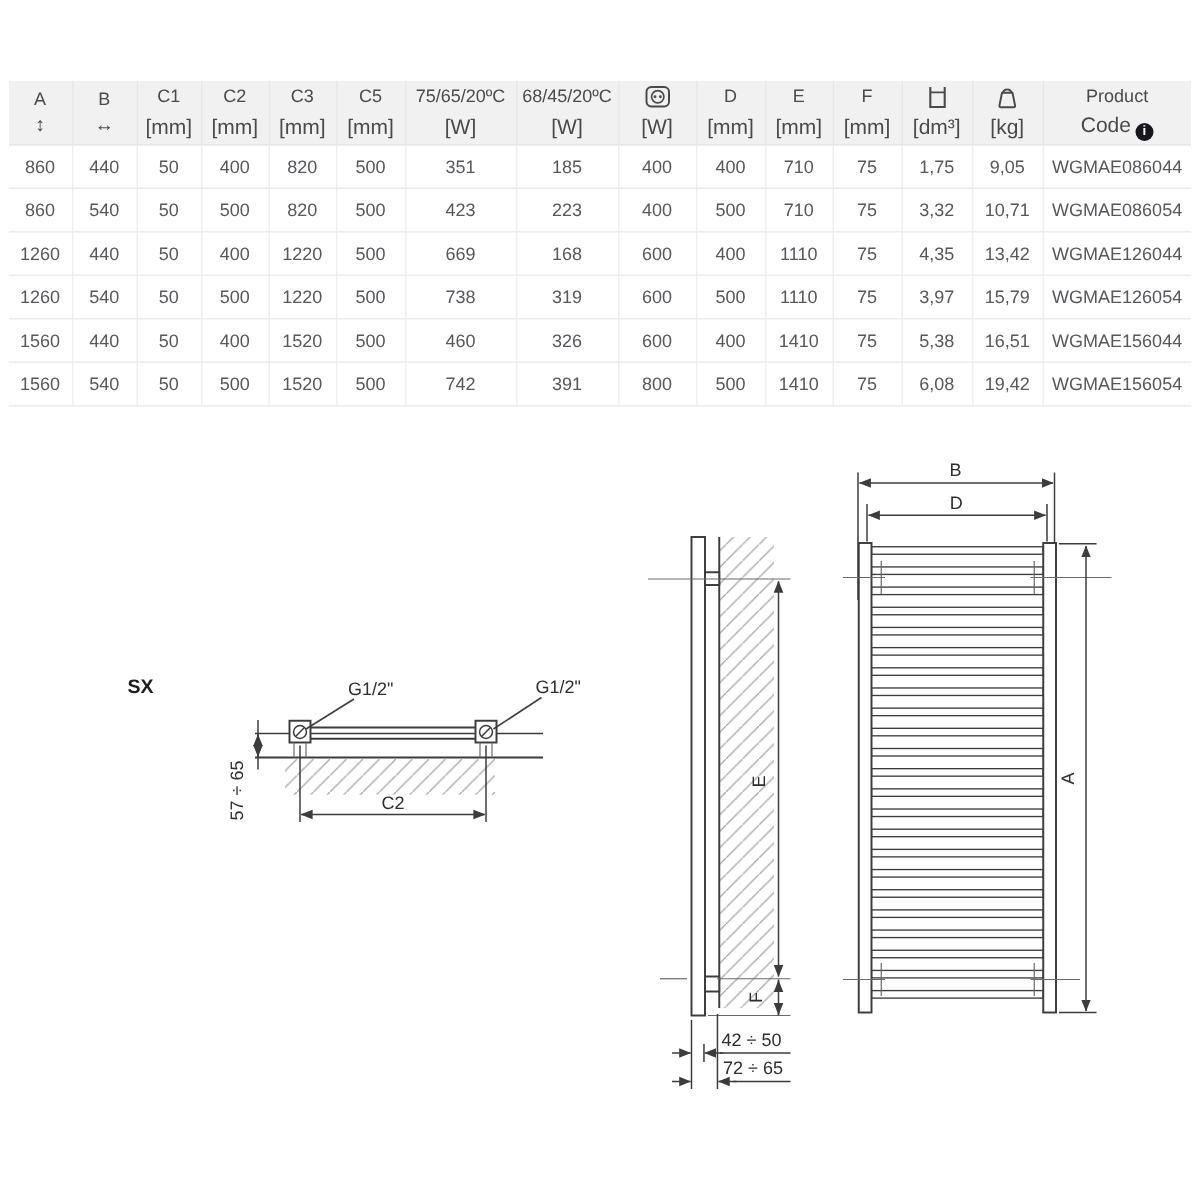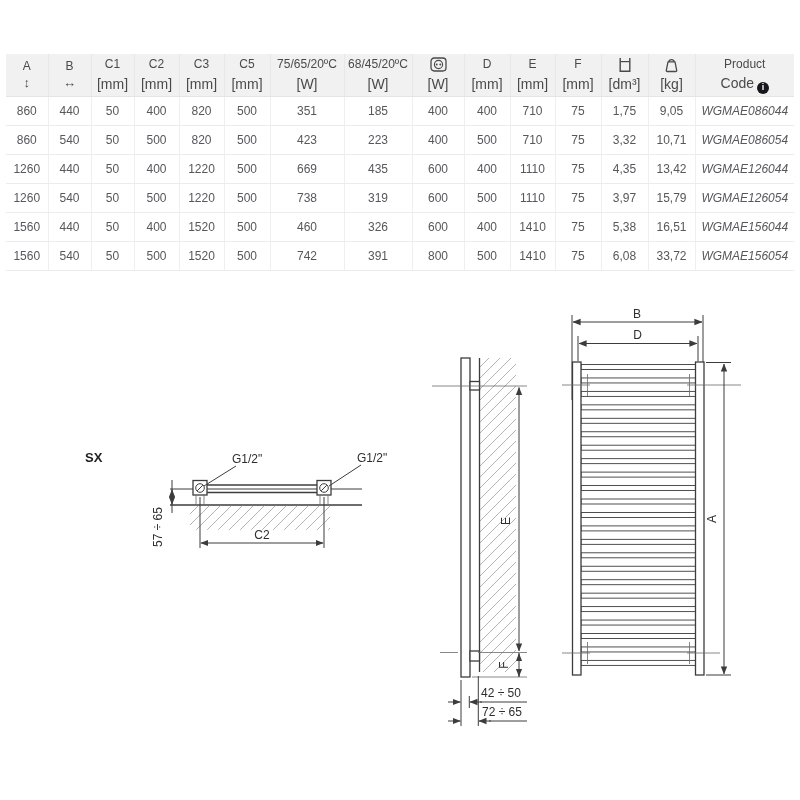--- a/index.html
+++ b/index.html
@@ -12,21 +12,21 @@
     background:#f1f1f2;height:42px;font-weight:400;color:#4a4a4a;font-size:12px;
     text-align:center;vertical-align:middle;border-right:1px solid #e7e7e8;
     border-bottom:1px solid #e4e4e4;padding:0;line-height:1.45;
   }
   table.spec th:last-child{border-right:none;}
   table.spec td{
     height:28px;font-size:12px;color:#57575c;text-align:center;vertical-align:middle;
     border-right:1px solid #efeff0;border-bottom:1px solid #ececee;padding:0;
     background:#fff;white-space:nowrap;
   }
-  table.spec td:last-child{border-right:none;font-style:italic;}
+  table.spec td:last-child{border-right:none;}
   .hsub{font-size:14px;color:#4a4a4a;}
   .glyph-arrow{font-size:13px;line-height:1;color:#4a4a4a;display:inline-block;}
   .hicon{display:inline-block;vertical-align:middle;}
   .info-dot{
     display:inline-flex;width:12px;height:12px;border-radius:50%;background:#17171c;color:#fff;
     font-size:9px;font-weight:700;align-items:center;justify-content:center;margin-left:3px;
     vertical-align:-2px;line-height:1;
   }
 
   
@@ -126,21 +126,21 @@
           <td>WGMAE086054</td>
         </tr>
         <tr>
           <td>1260</td>
           <td>440</td>
           <td>50</td>
           <td>400</td>
           <td>1220</td>
           <td>500</td>
           <td>669</td>
-          <td>435</td>
+          <td>168</td>
           <td>600</td>
           <td>400</td>
           <td>1110</td>
           <td>75</td>
           <td>4,35</td>
           <td>13,42</td>
           <td>WGMAE126044</td>
         </tr>
         <tr>
           <td>1260</td>
@@ -183,21 +183,21 @@
           <td>500</td>
           <td>1520</td>
           <td>500</td>
           <td>742</td>
           <td>391</td>
           <td>800</td>
           <td>500</td>
           <td>1410</td>
           <td>75</td>
           <td>6,08</td>
-          <td>33,72</td>
+          <td>19,42</td>
           <td>WGMAE156054</td>
         </tr>
       </tbody>
   </table>
 </div>
 
 <svg class="drawings" viewBox="0 300 800 460" xmlns="http://www.w3.org/2000/svg">
   <defs>
     <marker id="arw" viewBox="0 0 10 10" refX="9.5" refY="5" markerWidth="8" markerHeight="8" orient="auto-start-reverse">
       <path d="M0,1 L10,5 L0,9 Z" fill="#3c3c3c"></path>

